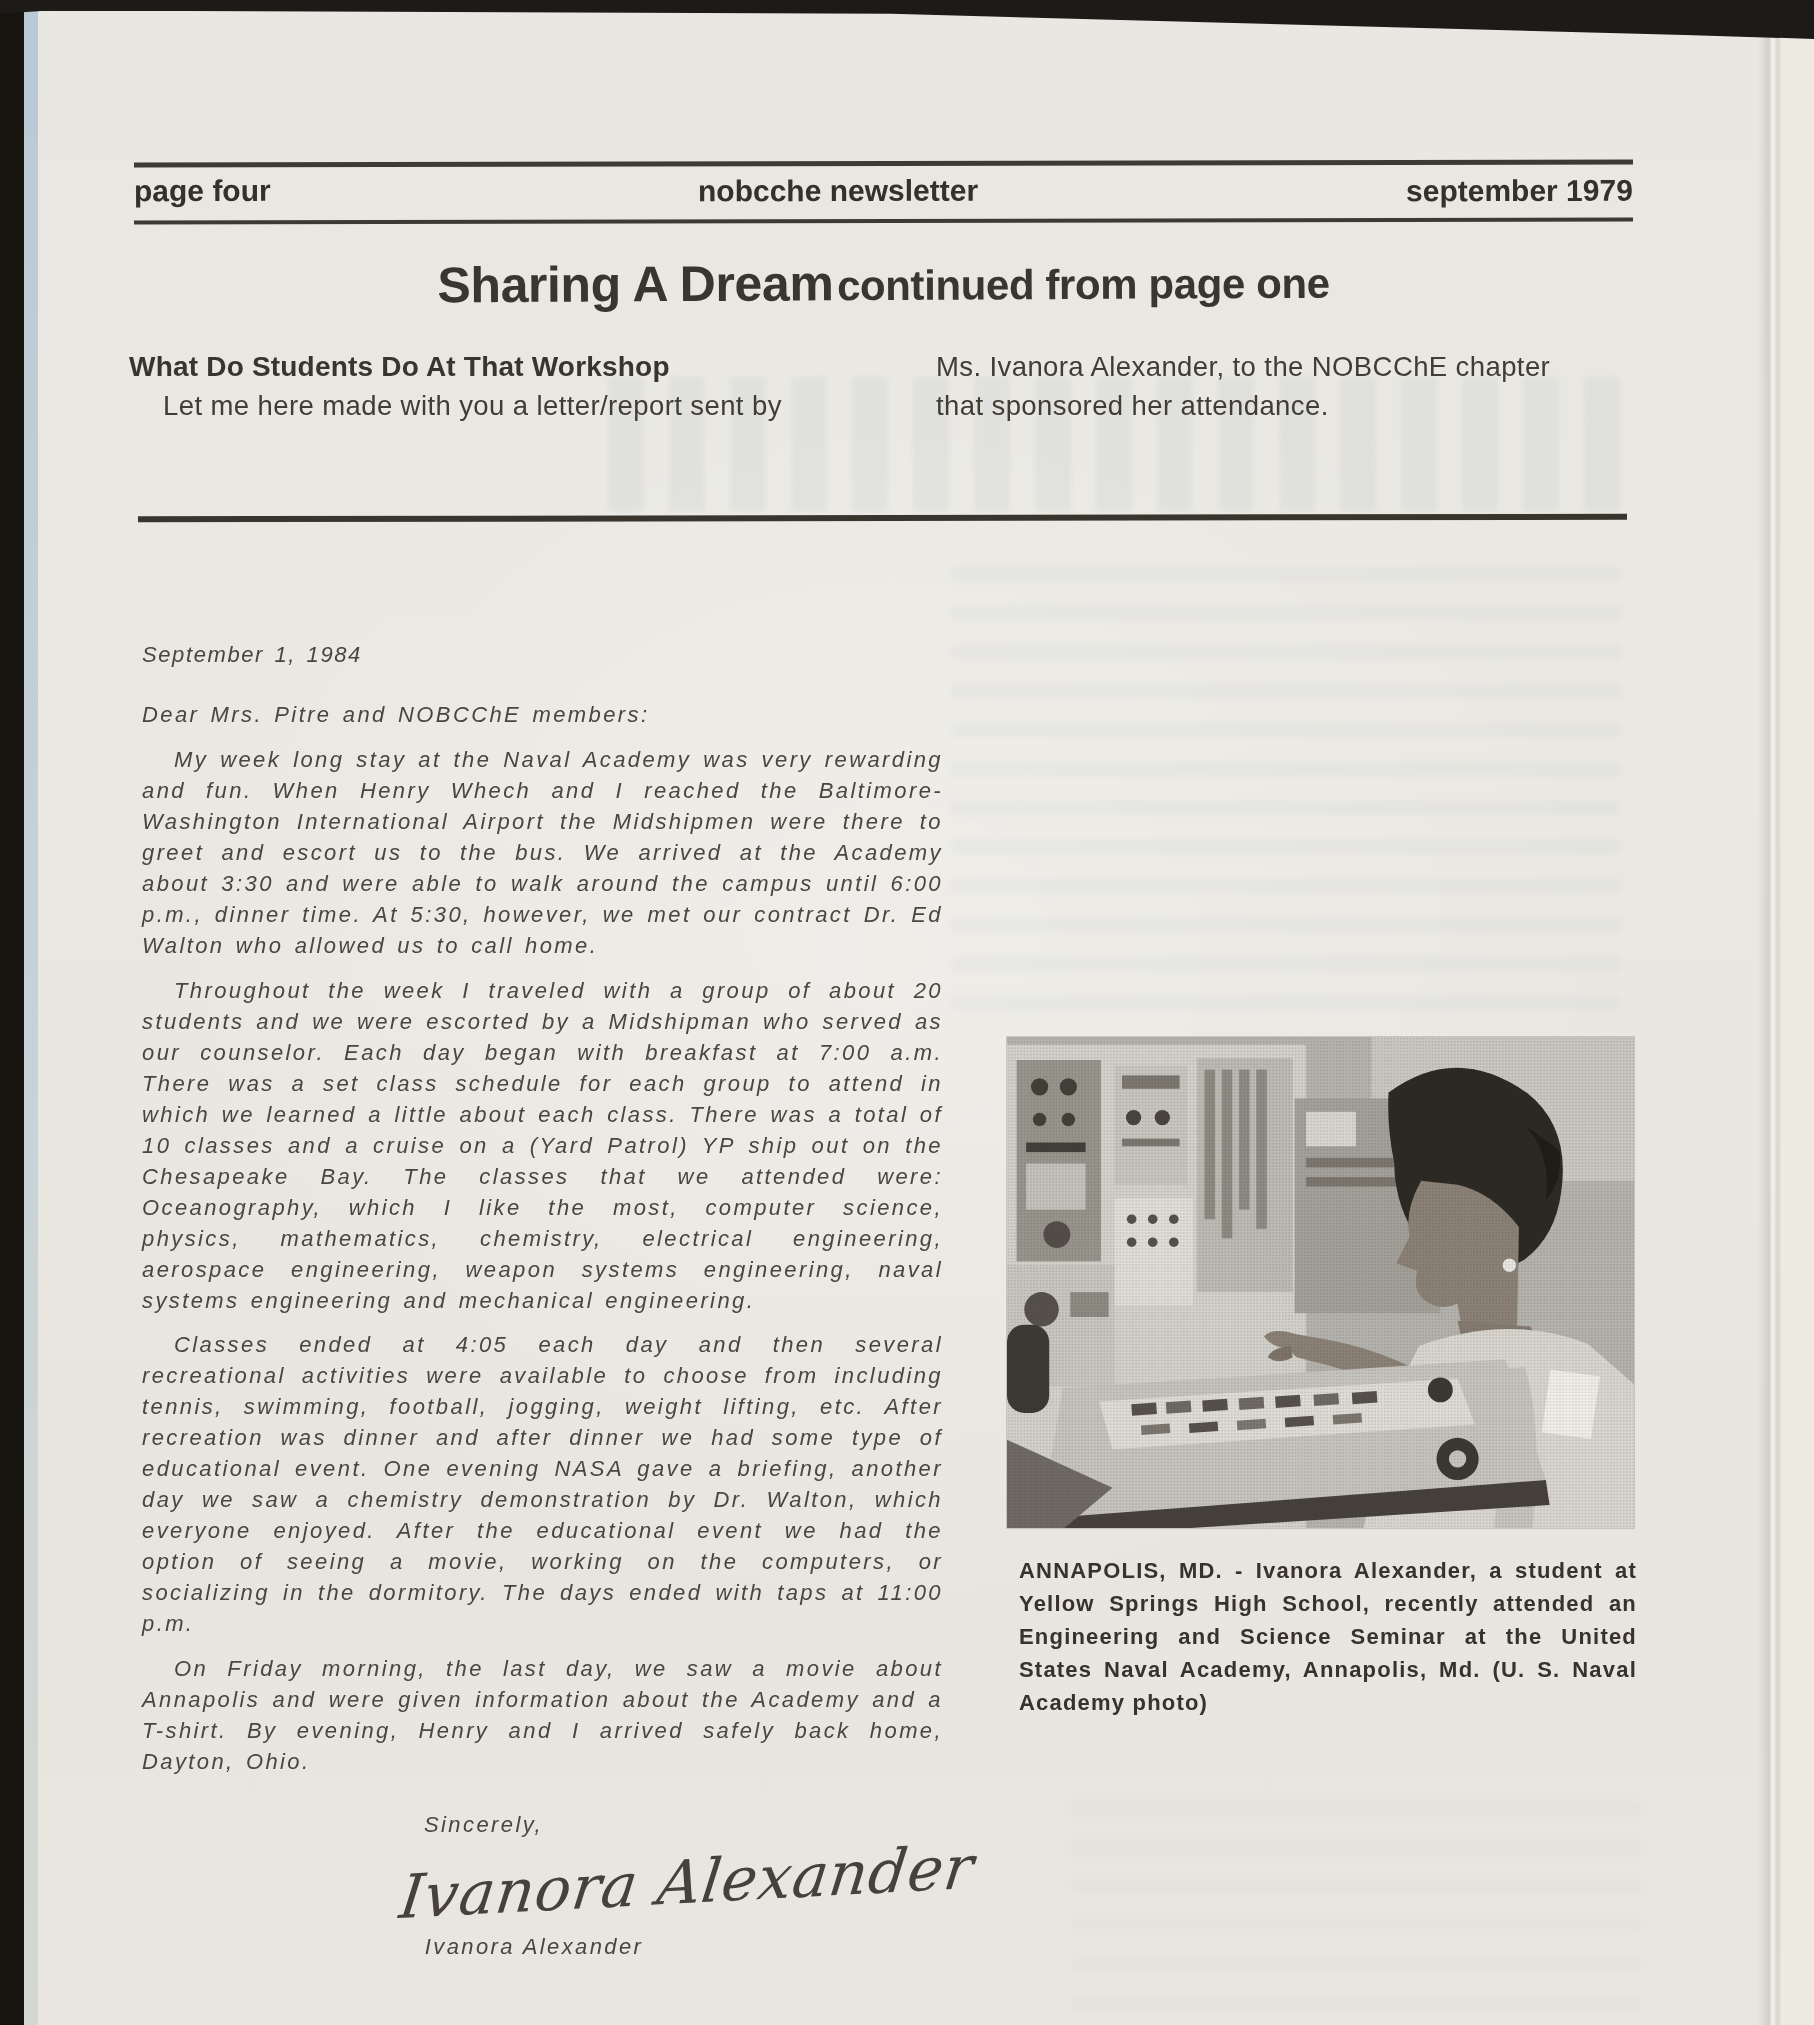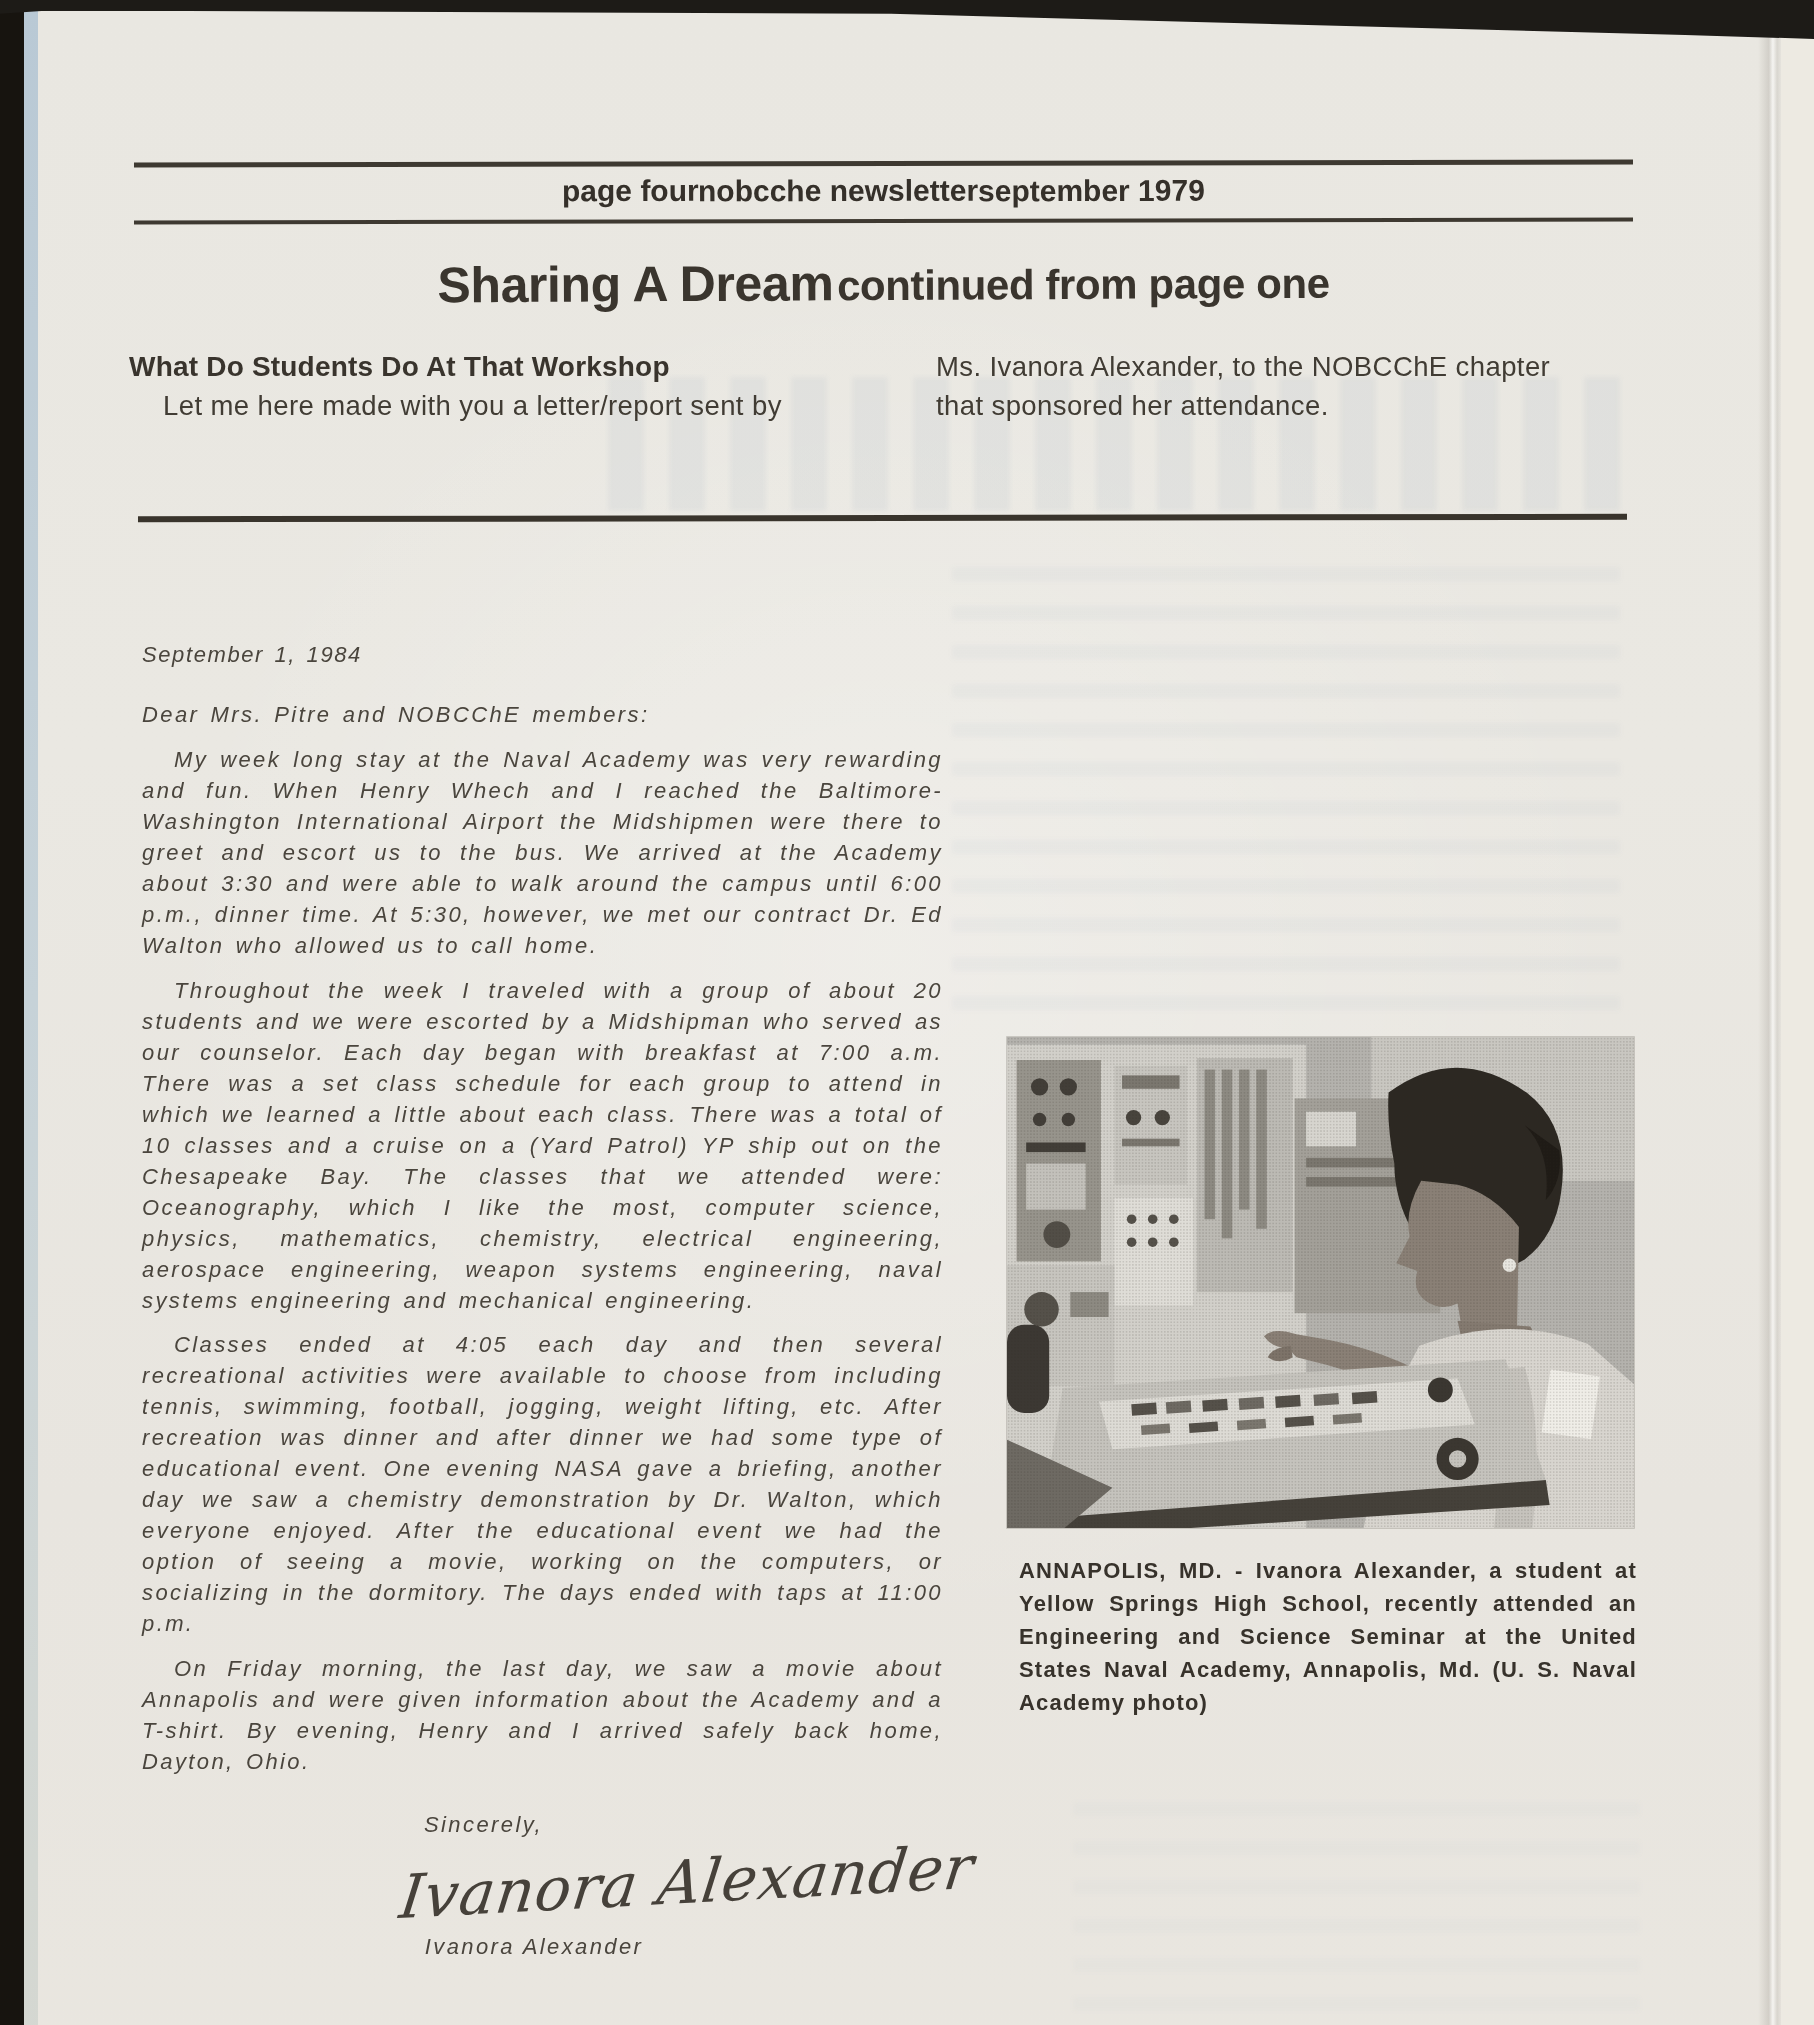--- a/index.html
+++ b/index.html
@@ -26,21 +26,21 @@
   .g-lines{background:repeating-linear-gradient(180deg,rgba(124,146,173,0.10) 0 13.8px,transparent 13.8px 39px);}
 
   
   .rule{position:absolute;background:#3e3931;}
   .rule-a{left:134px;top:161px;width:1499px;height:4.5px;transform:rotate(-0.12deg);}
   .rule-b{left:134px;top:219px;width:1499px;height:4px;transform:rotate(-0.12deg);}
   .rule-c{left:138px;top:515px;width:1489px;height:6px;background:#39342c;transform:rotate(-0.10deg);}
 
   
   .masthead{position:absolute;left:134px;top:174px;width:1499px;display:flex;
-            justify-content:center;align-items:baseline;
+            justify-content:space-between;align-items:baseline;
             font-weight:bold;font-size:30px;color:#35302a;letter-spacing:0px;}
   .masthead span{transform:rotate(-0.15deg);}
 
   
   .title{position:absolute;left:134px;top:254px;width:1499px;margin:0;text-align:center;
          color:#3a352e;font-weight:bold;transform:rotate(-0.3deg);}
   .t-main{font-size:50px;letter-spacing:-0.4px;}
   .t-suffix{font-size:42px;letter-spacing:-0.4px;}
 
   

